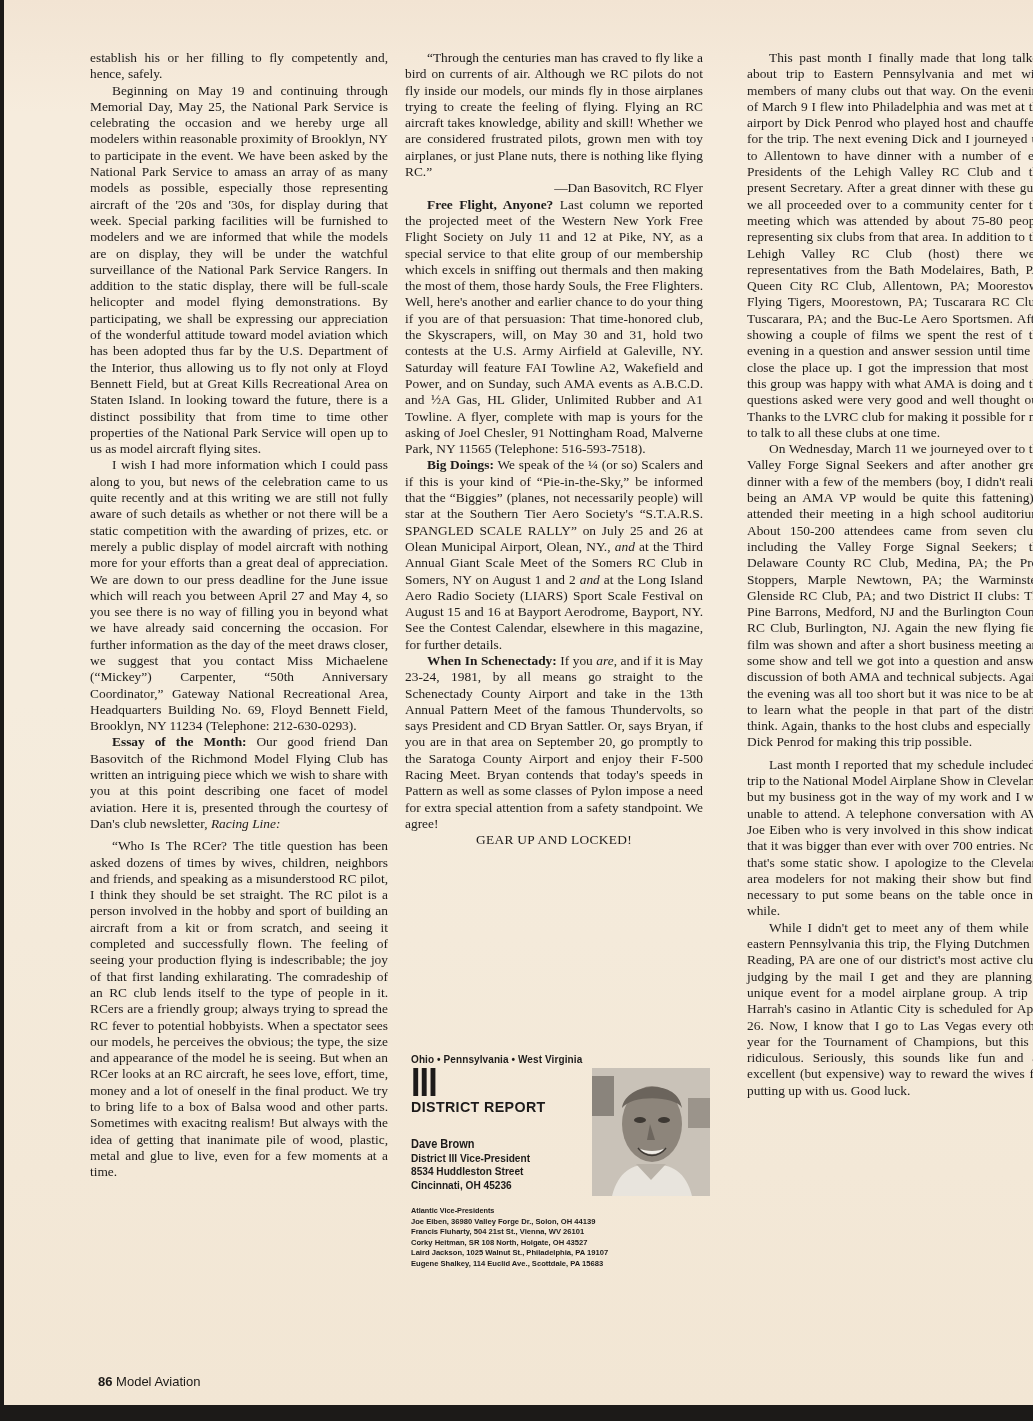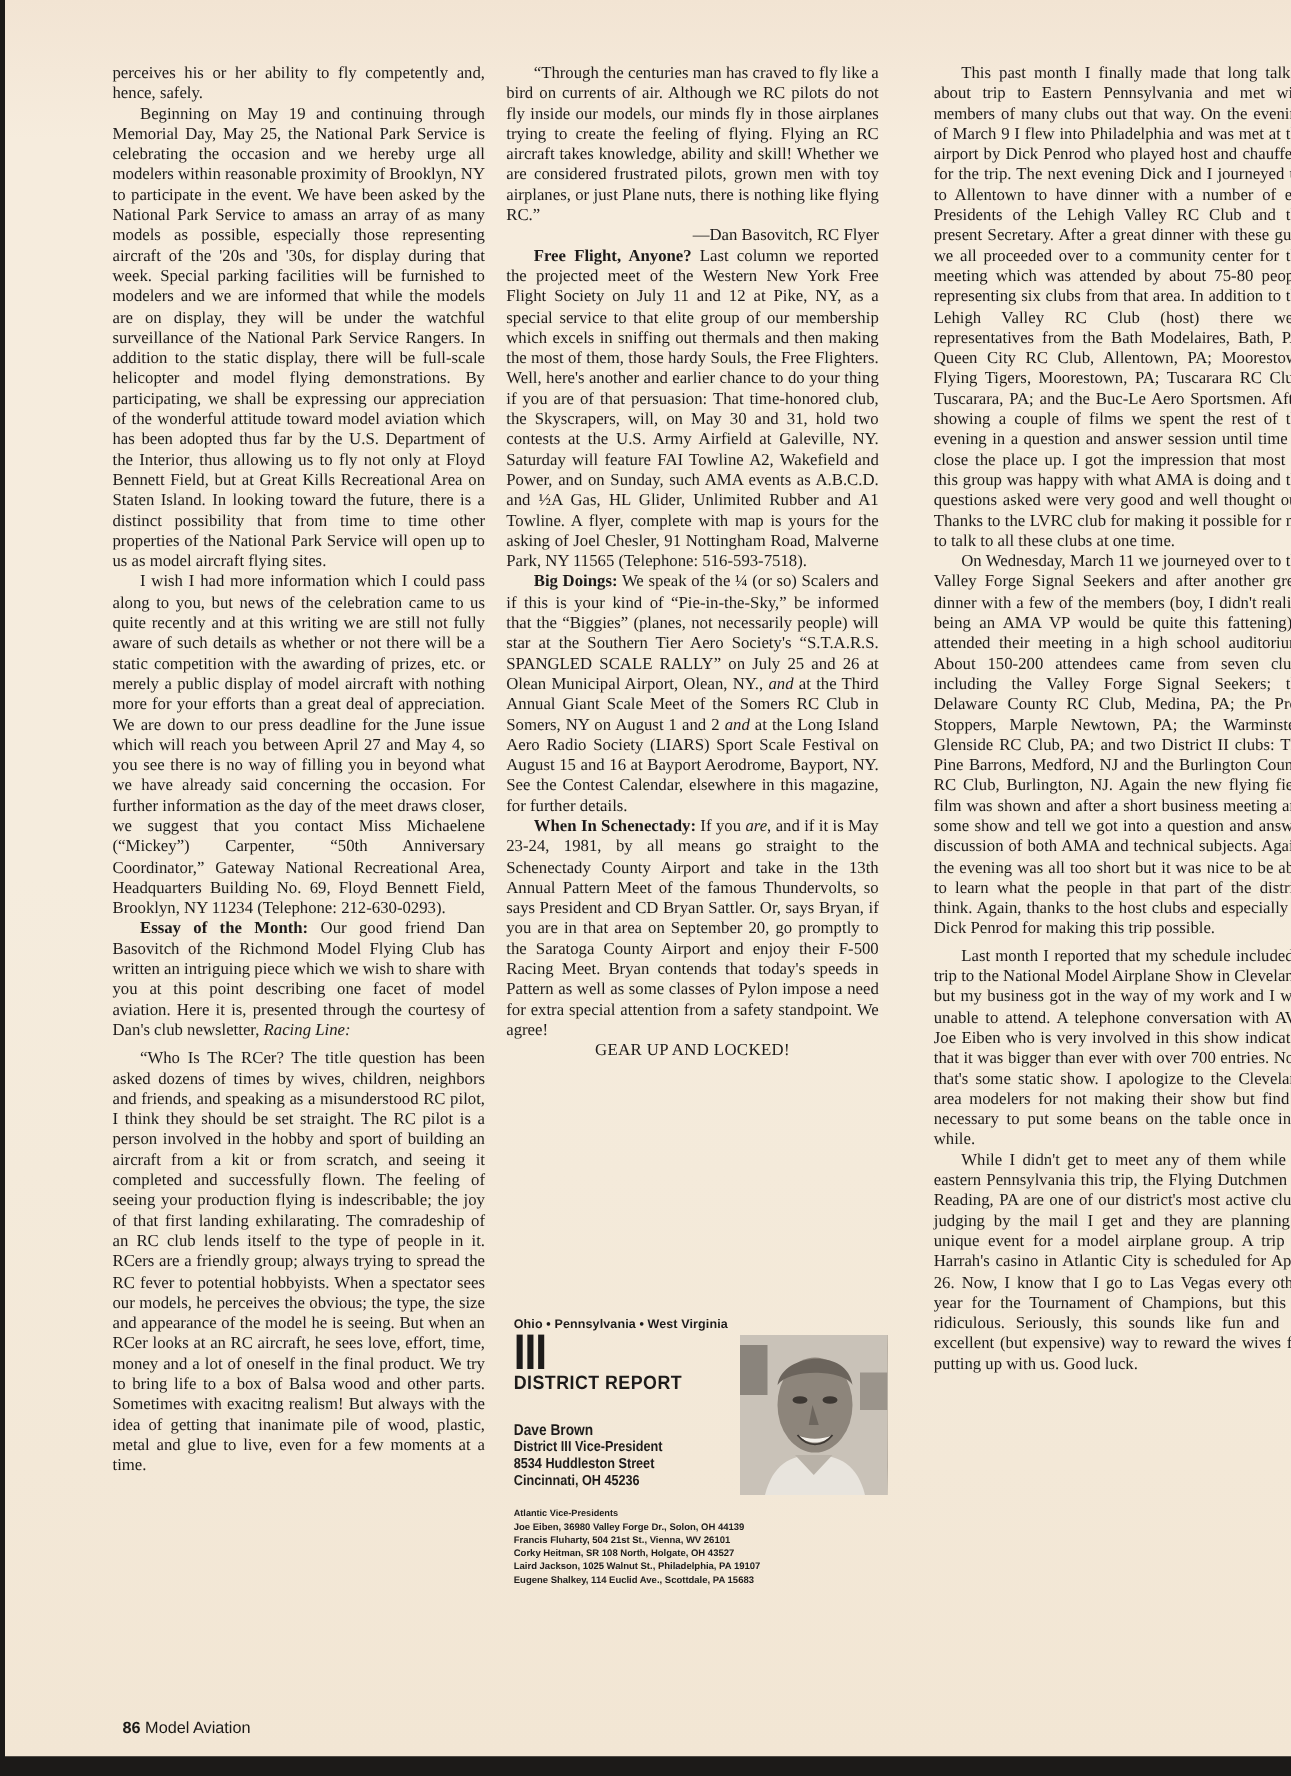--- a/index.html
+++ b/index.html
@@ -55,21 +55,21 @@
   }
   .photo svg { width: 100%; height: 100%; display: block; }
   .closing { position: absolute; left: 401px; top: 1297px; width: 298px; }
 </style>
 </head>
 <body>
 
 <div class="page">
 
   <div class="col col-left">
-    <p class="noindent">perceives his or her ability to fly competently and, hence, safely.</p>
+    <p class="noindent">establish his or her filling to fly competently and, hence, safely.</p>
     <p>Beginning on May 19 and continuing through Memorial Day, May 25, the National Park Service is celebrating the occasion and we hereby urge all modelers within reasonable proximity of Brooklyn, NY to participate in the event. We have been asked by the National Park Service to amass an array of as many models as possible, especially those representing aircraft of the '20s and '30s, for display during that week. Special parking facilities will be furnished to modelers and we are informed that while the models are on display, they will be under the watchful surveillance of the National Park Service Rangers. In addition to the static display, there will be full-scale helicopter and model flying demonstrations. By participating, we shall be expressing our appreciation of the wonderful attitude toward model aviation which has been adopted thus far by the U.S. Department of the Interior, thus allowing us to fly not only at Floyd Bennett Field, but at Great Kills Recreational Area on Staten Island. In looking toward the future, there is a distinct possibility that from time to time other properties of the National Park Service will open up to us as model aircraft flying sites.</p>
     <p>I wish I had more information which I could pass along to you, but news of the celebration came to us quite recently and at this writing we are still not fully aware of such details as whether or not there will be a static competition with the awarding of prizes, etc. or merely a public display of model aircraft with nothing more for your efforts than a great deal of appreciation. We are down to our press deadline for the June issue which will reach you between April 27 and May 4, so you see there is no way of filling you in beyond what we have already said concerning the occasion. For further information as the day of the meet draws closer, we suggest that you contact Miss Michaelene (“Mickey”) Carpenter, “50th Anniversary Coordinator,” Gateway National Recreational Area, Headquarters Building No. 69, Floyd Bennett Field, Brooklyn, NY 11234 (Telephone: 212-630-0293).</p>
     <p><span class="lead">Essay of the Month:</span><span> Our good friend Dan Basovitch of the Richmond Model Flying Club has written an intriguing piece which we wish to share with you at this point describing one facet of model aviation. Here it is, presented through the courtesy of Dan's club newsletter, </span><span class="i">Racing Line:</span></p>
     <p class="gap-top">“Who Is The RCer? The title question has been asked dozens of times by wives, children, neighbors and friends, and speaking as a misunderstood RC pilot, I think they should be set straight. The RC pilot is a person involved in the hobby and sport of building an aircraft from a kit or from scratch, and seeing it completed and successfully flown. The feeling of seeing your production flying is indescribable; the joy of that first landing exhilarating. The comradeship of an RC club lends itself to the type of people in it. RCers are a friendly group; always trying to spread the RC fever to potential hobbyists. When a spectator sees our models, he perceives the obvious; the type, the size and appearance of the model he is seeing. But when an RCer looks at an RC aircraft, he sees love, effort, time, money and a lot of oneself in the final product. We try to bring life to a box of Balsa wood and other parts. Sometimes with exacitng realism! But always with the idea of getting that inanimate pile of wood, plastic, metal and glue to live, even for a few moments at a time.</p>
   </div>
 
   <div class="col col-mid">
     <p>“Through the centuries man has craved to fly like a bird on currents of air. Although we RC pilots do not fly inside our models, our minds fly in those airplanes trying to create the feeling of flying. Flying an RC aircraft takes knowledge, ability and skill! Whether we are considered frustrated pilots, grown men with toy airplanes, or just Plane nuts, there is nothing like flying RC.”</p>
     <p class="attrib">—Dan Basovitch, RC Flyer</p>
     <p><span class="lead">Free Flight, Anyone?</span><span> Last column we reported the projected meet of the Western New York Free Flight Society on July 11 and 12 at Pike, NY, as a special service to that elite group of our membership which excels in sniffing out thermals and then making the most of them, those hardy Souls, the Free Flighters. Well, here's another and earlier chance to do your thing if you are of that persuasion: That time-honored club, the Skyscrapers, will, on May 30 and 31, hold two contests at the U.S. Army Airfield at Galeville, NY. Saturday will feature FAI Towline A2, Wakefield and Power, and on Sunday, such AMA events as A.B.C.D. and ½A Gas, HL Glider, Unlimited Rubber and A1 Towline. A flyer, complete with map is yours for the asking of Joel Chesler, 91 Nottingham Road, Malverne Park, NY 11565 (Telephone: 516-593-7518).</span></p>

